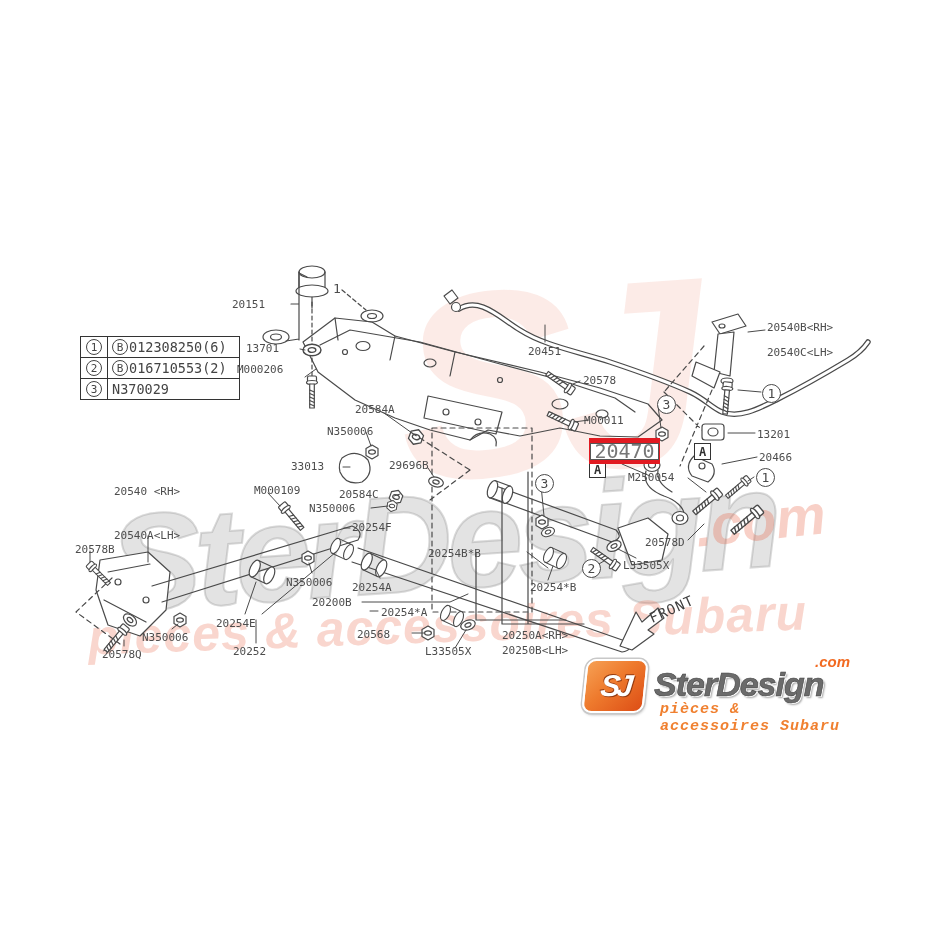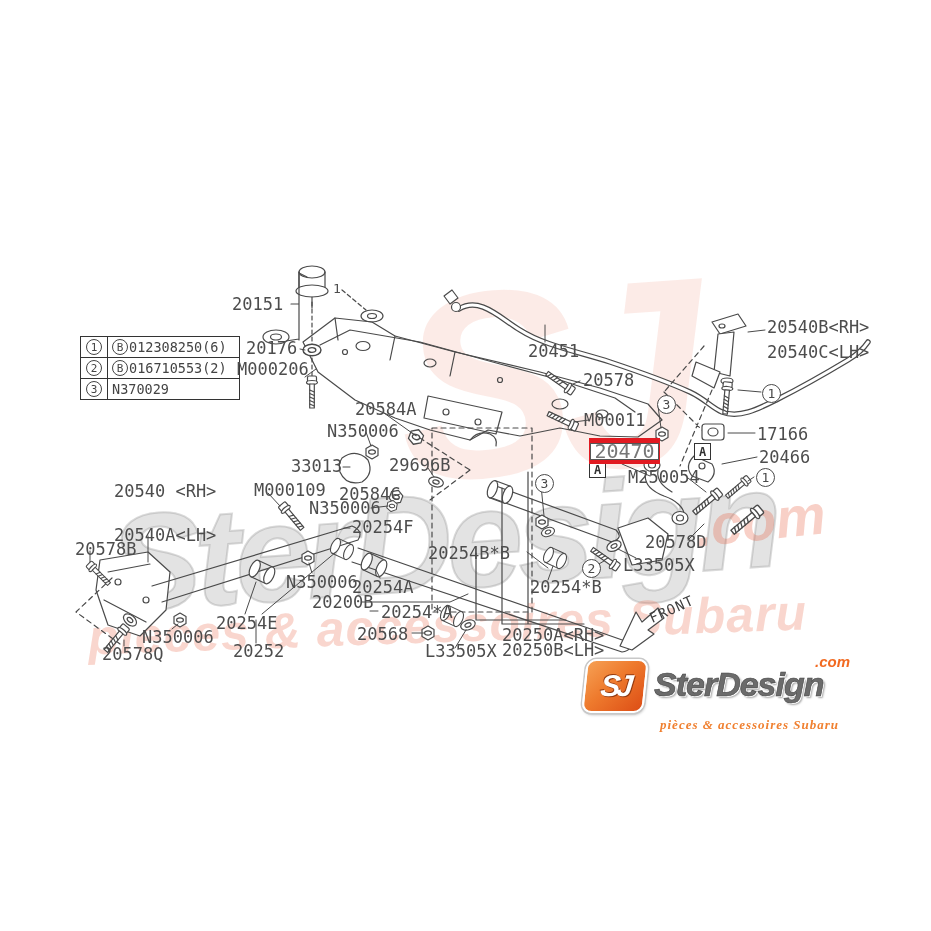--- a/index.html
+++ b/index.html
@@ -14,21 +14,21 @@
     transform:rotate(-4deg); letter-spacing:-18px; }
   #wm-brand { left:108px; top:462px; font-size:138px; color:rgba(188,188,188,0.42);
     -webkit-text-stroke:2px rgba(150,150,150,0.35); transform:rotate(-4deg);
     letter-spacing:-6px; }
   #wm-tld { left:695px; top:488px; font-size:56px; color:rgba(231,86,55,0.28);
     transform:rotate(-6deg); }
   #wm-tagline { left:88px; top:596px; font-size:50px; color:rgba(235,118,92,0.30);
     transform:rotate(-2deg); letter-spacing:1px; font-weight:600; }
 
   
-  .lbl { position:absolute; font-size:17px; color:#4d4d4d; letter-spacing:0px;
+  .lbl { position:absolute; font-size:11px; color:#4d4d4d; letter-spacing:0px;
     white-space:nowrap; line-height:15px; }
   .sm  { font-size:13px; }
 
   
   #legend { position:absolute; left:80px; top:336px; border:1.5px solid #333;
     background:#fff; }
   #legend .row { display:flex; border-bottom:1.5px solid #333; }
   #legend .row:last-child { border-bottom:none; }
   #legend .c1 { width:27px; border-right:1.5px solid #333; display:flex;
     align-items:center; justify-content:center; padding:2px 0; }
@@ -66,23 +66,23 @@
     font-style:italic; font-size:30px; color:#fff;
     text-shadow:1px 1px 0 #933a10, -1px -1px 0 #933a10; letter-spacing:-4px; }
   #logo-brand { position:absolute; left:70px; top:12px;
     font-family:"Liberation Sans", sans-serif; font-weight:bold; font-style:italic;
     font-size:34px; letter-spacing:-1px; color:#6b6b6b;
     text-shadow:1px 1px 0 #ffffff, 2px 2px 2px rgba(0,0,0,.35);
     -webkit-text-stroke:0.6px #454545; }
   #logo-tld { position:absolute; right:2px; top:0;
     font-family:"Liberation Sans", sans-serif; font-weight:bold; font-style:italic;
     font-size:15px; color:#f26a21; }
-  #logo-tagline { position:absolute; left:76px; top:64px;
-    font-family:Liberation Serif, serif; font-style:italic; font-weight:bold;
-    font-size:13px; color:#f08030; letter-spacing:1px; }
+  #logo-tagline { position:absolute; left:76px; top:48px;
+    font-family:Liberation Mono, monospace; font-style:italic; font-weight:bold;
+    font-size:15px; color:#f08030; letter-spacing:1px; }
 
   svg { position:absolute; left:0; top:0; }
 </style>
 </head>
 <body>
 
 <div id="stage">
 
   <div class="wm" id="wm-monogram">SJ</div>
   <div class="wm" id="wm-brand">SterDesign</div>
@@ -298,21 +298,21 @@
       <div class="c1">
           <span class="circ">3</span>
         </div>
       <div class="c2">
           <span>N370029</span>
         </div>
     </div>
   </div>
 
   <div class="lbl" style="left:232px;top:297px">20151</div>
-  <div class="lbl" style="left:246px;top:341px">20176</div>
+  <div class="lbl" style="left:246px;top:341px">13701</div>
   <div class="lbl" style="left:237px;top:362px">M000206</div>
   <div class="lbl" style="left:355px;top:402px">20584A</div>
   <div class="lbl" style="left:327px;top:424px">N350006</div>
   <div class="lbl" style="left:291px;top:459px">33013</div>
   <div class="lbl" style="left:389px;top:458px">29696B</div>
   <div class="lbl" style="left:339px;top:487px">20584C</div>
   <div class="lbl" style="left:309px;top:501px">N350006</div>
   <div class="lbl" style="left:254px;top:483px">M000109</div>
   <div class="lbl" style="left:352px;top:520px">20254F</div>
   <div class="lbl" style="left:114px;top:484px">20540 &lt;RH&gt;</div>
@@ -331,21 +331,21 @@
   <div class="lbl" style="left:502px;top:628px">20250A&lt;RH&gt;</div>
   <div class="lbl" style="left:502px;top:643px">20250B&lt;LH&gt;</div>
   <div class="lbl" style="left:428px;top:546px">20254B*B</div>
   <div class="lbl" style="left:530px;top:580px">20254*B</div>
   <div class="lbl" style="left:645px;top:535px">20578D</div>
   <div class="lbl" style="left:623px;top:558px">L33505X</div>
   <div class="lbl" style="left:628px;top:470px">M250054</div>
   <div class="lbl" style="left:584px;top:413px">M00011</div>
   <div class="lbl" style="left:528px;top:344px">20451</div>
   <div class="lbl" style="left:583px;top:373px">20578</div>
-  <div class="lbl" style="left:757px;top:427px">17166</div>
+  <div class="lbl" style="left:757px;top:427px">13201</div>
   <div class="lbl" style="left:759px;top:450px">20466</div>
   <div class="lbl" style="left:767px;top:320px">20540B&lt;RH&gt;</div>
   <div class="lbl" style="left:767px;top:345px">20540C&lt;LH&gt;</div>
   <div class="lbl sm" style="left:333px;top:281px">1</div>
 
   <div class="cmark" style="left:762px;top:384px">1</div>
   <div class="cmark" style="left:756px;top:468px">1</div>
   <div class="cmark" style="left:657px;top:395px">3</div>
   <div class="cmark" style="left:535px;top:474px">3</div>
   <div class="cmark" style="left:582px;top:559px">2</div>

